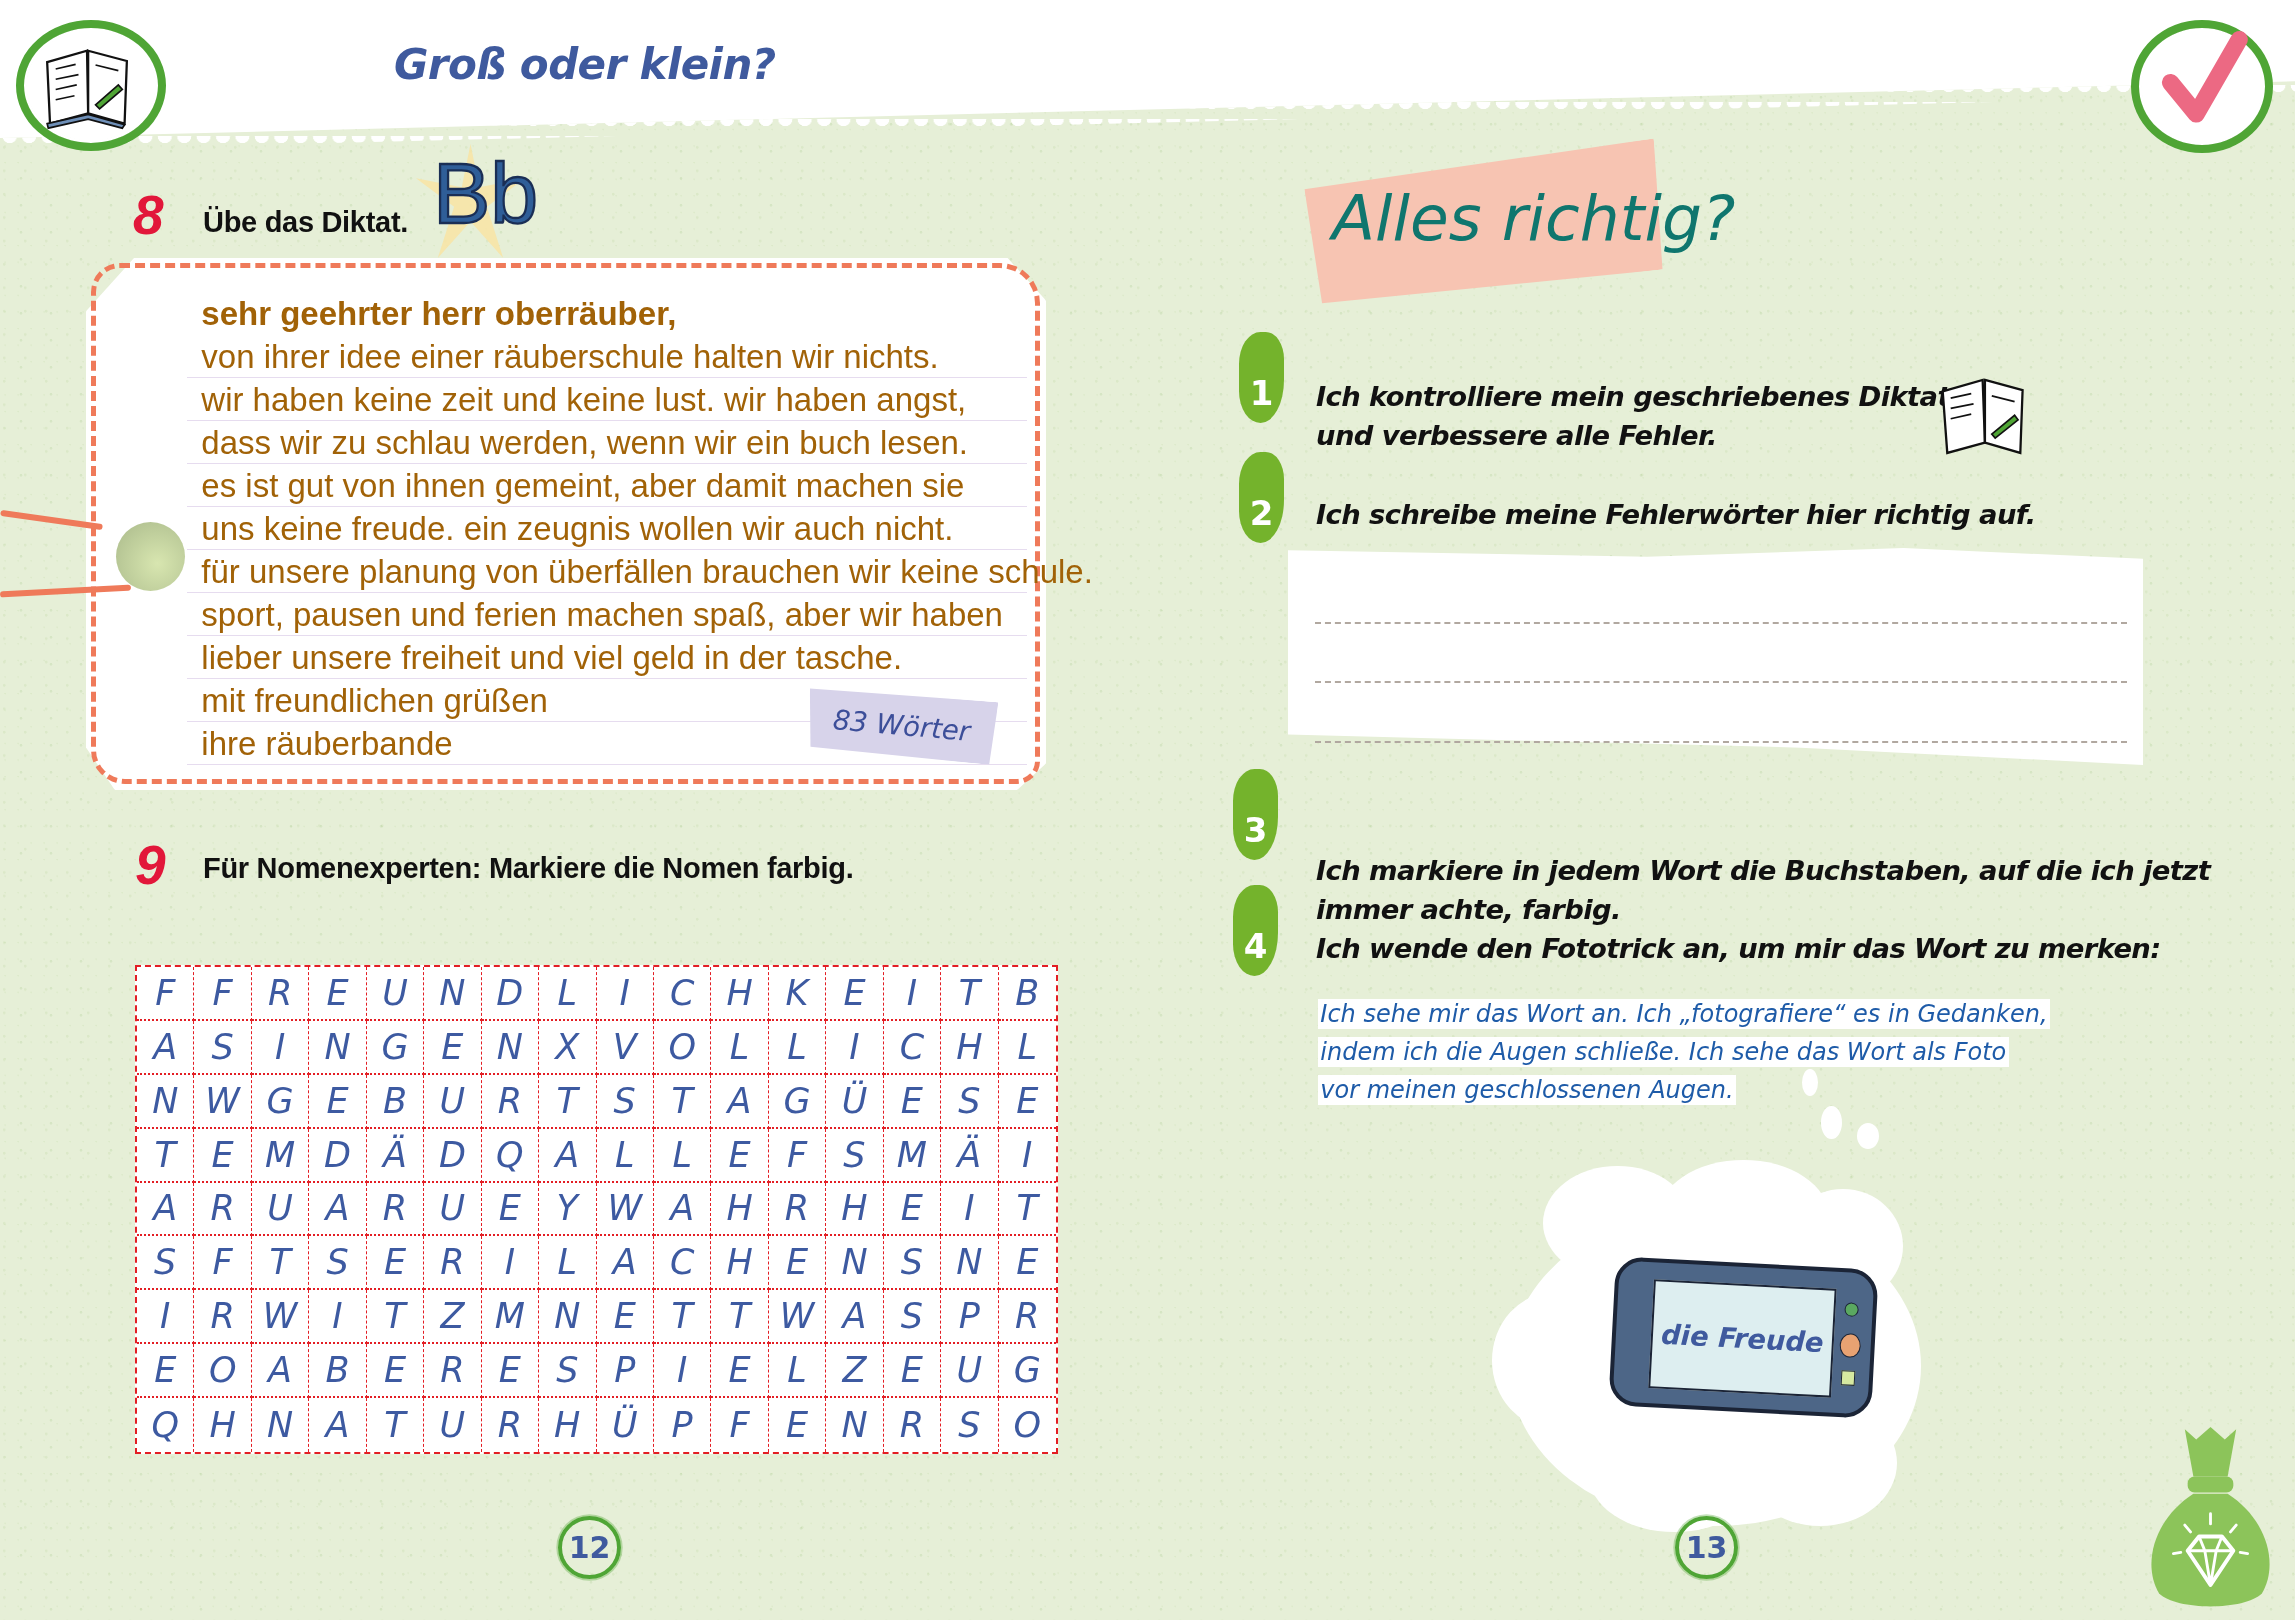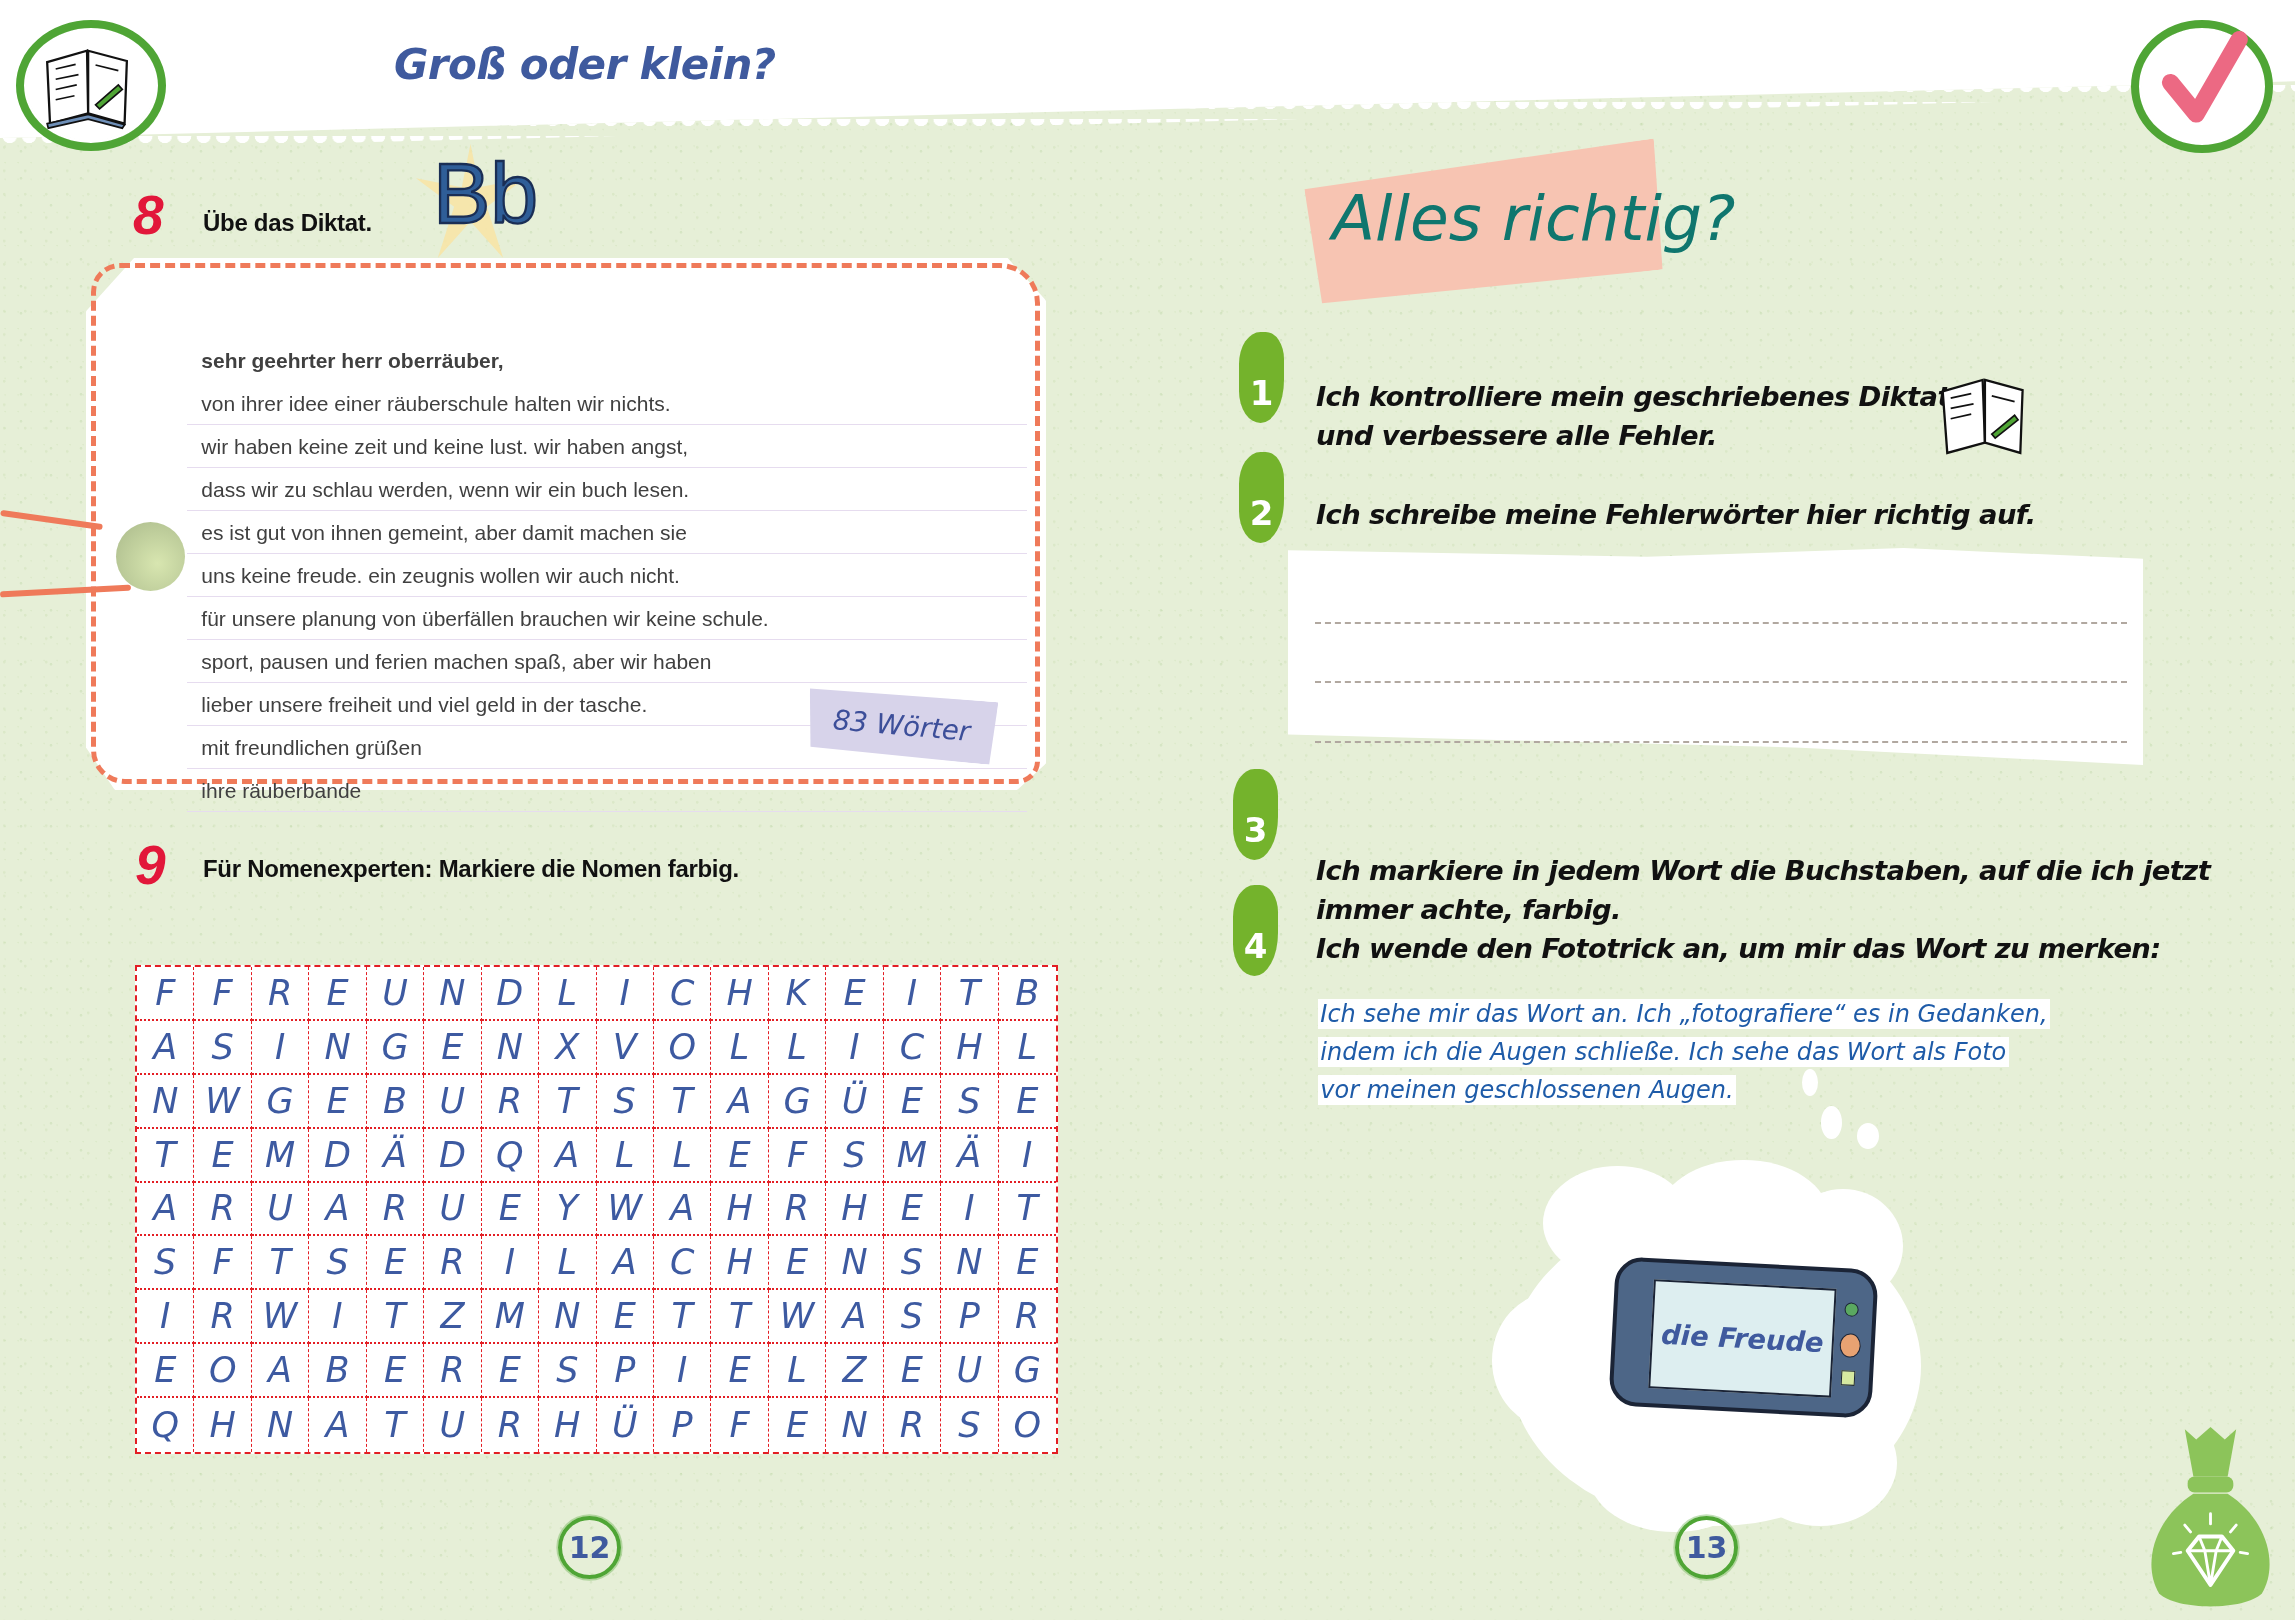--- a/index.html
+++ b/index.html
@@ -39,21 +39,21 @@
     font-size: 42px; font-weight: bold; font-style: italic; color: #3f5a9e; letter-spacing: -0.6px; text-align: center;
   }
 
   
   .task-num {
     position: absolute; font-family: "Liberation Sans", sans-serif; font-weight: bold; font-style: italic;
     color: #e2173a; font-size: 55px;
   }
   .task-text {
     position: absolute; font-family: "Liberation Sans", sans-serif; font-weight: bold; color: #111;
-    font-size: 24px; line-height: 45px; letter-spacing: -0.3px;
+    font-size: 29px; line-height: 45px; letter-spacing: -0.3px;
   }
   .bb-star {
     position: absolute; left: 416px; top: 144px; width: 109px; height: 114px;
     background: #f8e4a4;
     clip-path: polygon(50% 0,58% 38%,100% 30%,65% 55%,80% 100%,50% 68%,20% 100%,35% 55%,0 30%,42% 38%);
     opacity: 0.85;
   }
   .bb-letters {
     position: absolute; left: 433px; top: 150px; font-family: "Liberation Sans", sans-serif;
     font-size: 86px; color: #2f5e98; -webkit-text-stroke: 2.3px #1a2e55; line-height: 1;
@@ -72,21 +72,21 @@
   }
   .tag-hole {
     position: absolute; left: 116px; top: 522px; width: 69px; height: 69px; border-radius: 50%;
     background: radial-gradient(circle at 60% 60%, #d8e6b0, #a9b98a);
   }
   .string {
     position: absolute; height: 6.3px; background: #ef7a5a; border-radius: 3.4px;
   }
   .dictation {
     position: absolute; left: 187px; top: 292px; width: 840px;
-    font-family: "Liberation Sans", sans-serif; color: #404040; font-size: 21px; margin-top: 47px;
+    font-family: "Liberation Sans", sans-serif; color: #a16207; font-size: 33px;
   }
   .dictation .line {
     height: 43px; line-height: 43px; padding-left: 14.3px;
     border-bottom: 1.7px solid #e6dcef; white-space: nowrap;
   }
   .dictation .line.first { font-weight: bold; border-bottom: none; }
   .word-count {
     position: absolute; left: 807px; top: 694px; width: 189px; height: 63px;
     background: #d7d3ea; transform: rotate(5deg);
     font-family: "DejaVu Sans", sans-serif; font-style: italic; font-size: 27.4px; color: #3c4e99;

